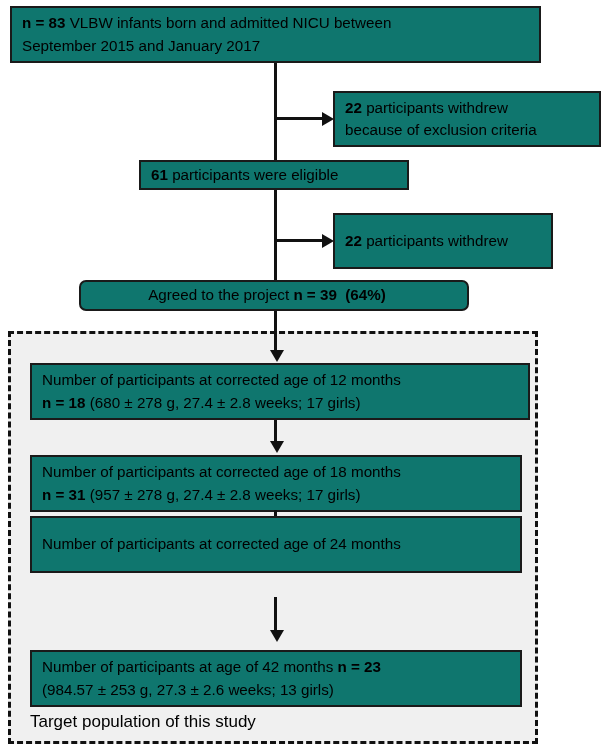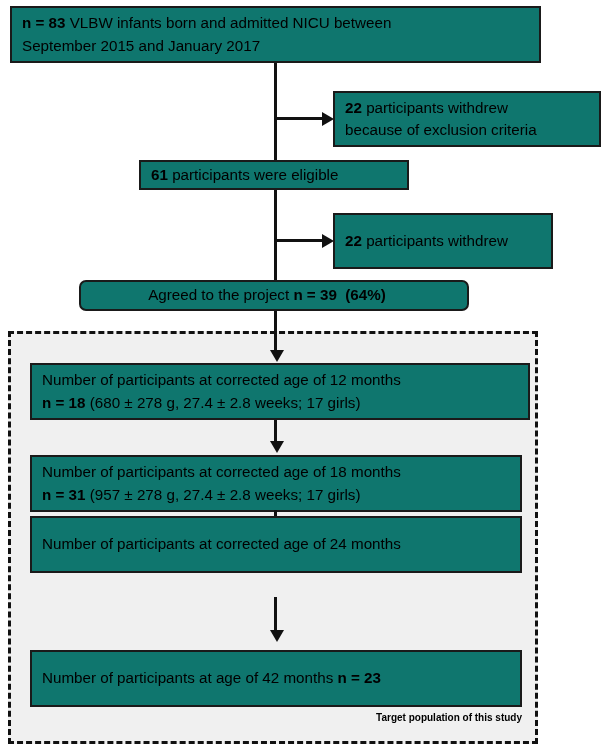--- a/index.html
+++ b/index.html
@@ -62,23 +62,23 @@
   .arrow-down {
     position: absolute;
     width: 0;
     height: 0;
     border-left: 7px solid transparent;
     border-right: 7px solid transparent;
     border-top: 12px solid #111111;
   }
   .caption {
     position: absolute;
-    font-size: 10px;
-    font-weight: bold;
-    text-align: right;
+    font-size: 17px;
+    font-weight: normal;
+    text-align: left;
     white-space: nowrap;
   }
 </style>
 </head>
 <body>
 
 <div id="canvas">
 
   <div class="dashed-region" style="left:8px; top:331px; width:530px; height:413px;"></div>
 
@@ -133,17 +133,18 @@
 
   <div class="box" style="left:30px; top:516px; width:492px; height:57px;">
     <div class="line">Number of participants at corrected age of 24 months</div>
   </div>
 
   <div class="vline" style="left:274px; top:597px; height:34px;"></div>
   <div class="arrow-down" style="left:270px; top:630px;"></div>
 
   <div class="box" style="left:30px; top:650px; width:492px; height:57px;">
     <div class="line"><span>Number of  participants at age of  42 months  </span><span class="b">n = 23</span></div>
+    <div class="line">(984.57 ± 253 g, 27.3 ± 2.6 weeks; 13 girls)</div>
   </div>
 
   <div class="caption" style="left:30px; top:712px; width:492px;">Target population of this study</div>
 
 </div>
 
 </body></html>

